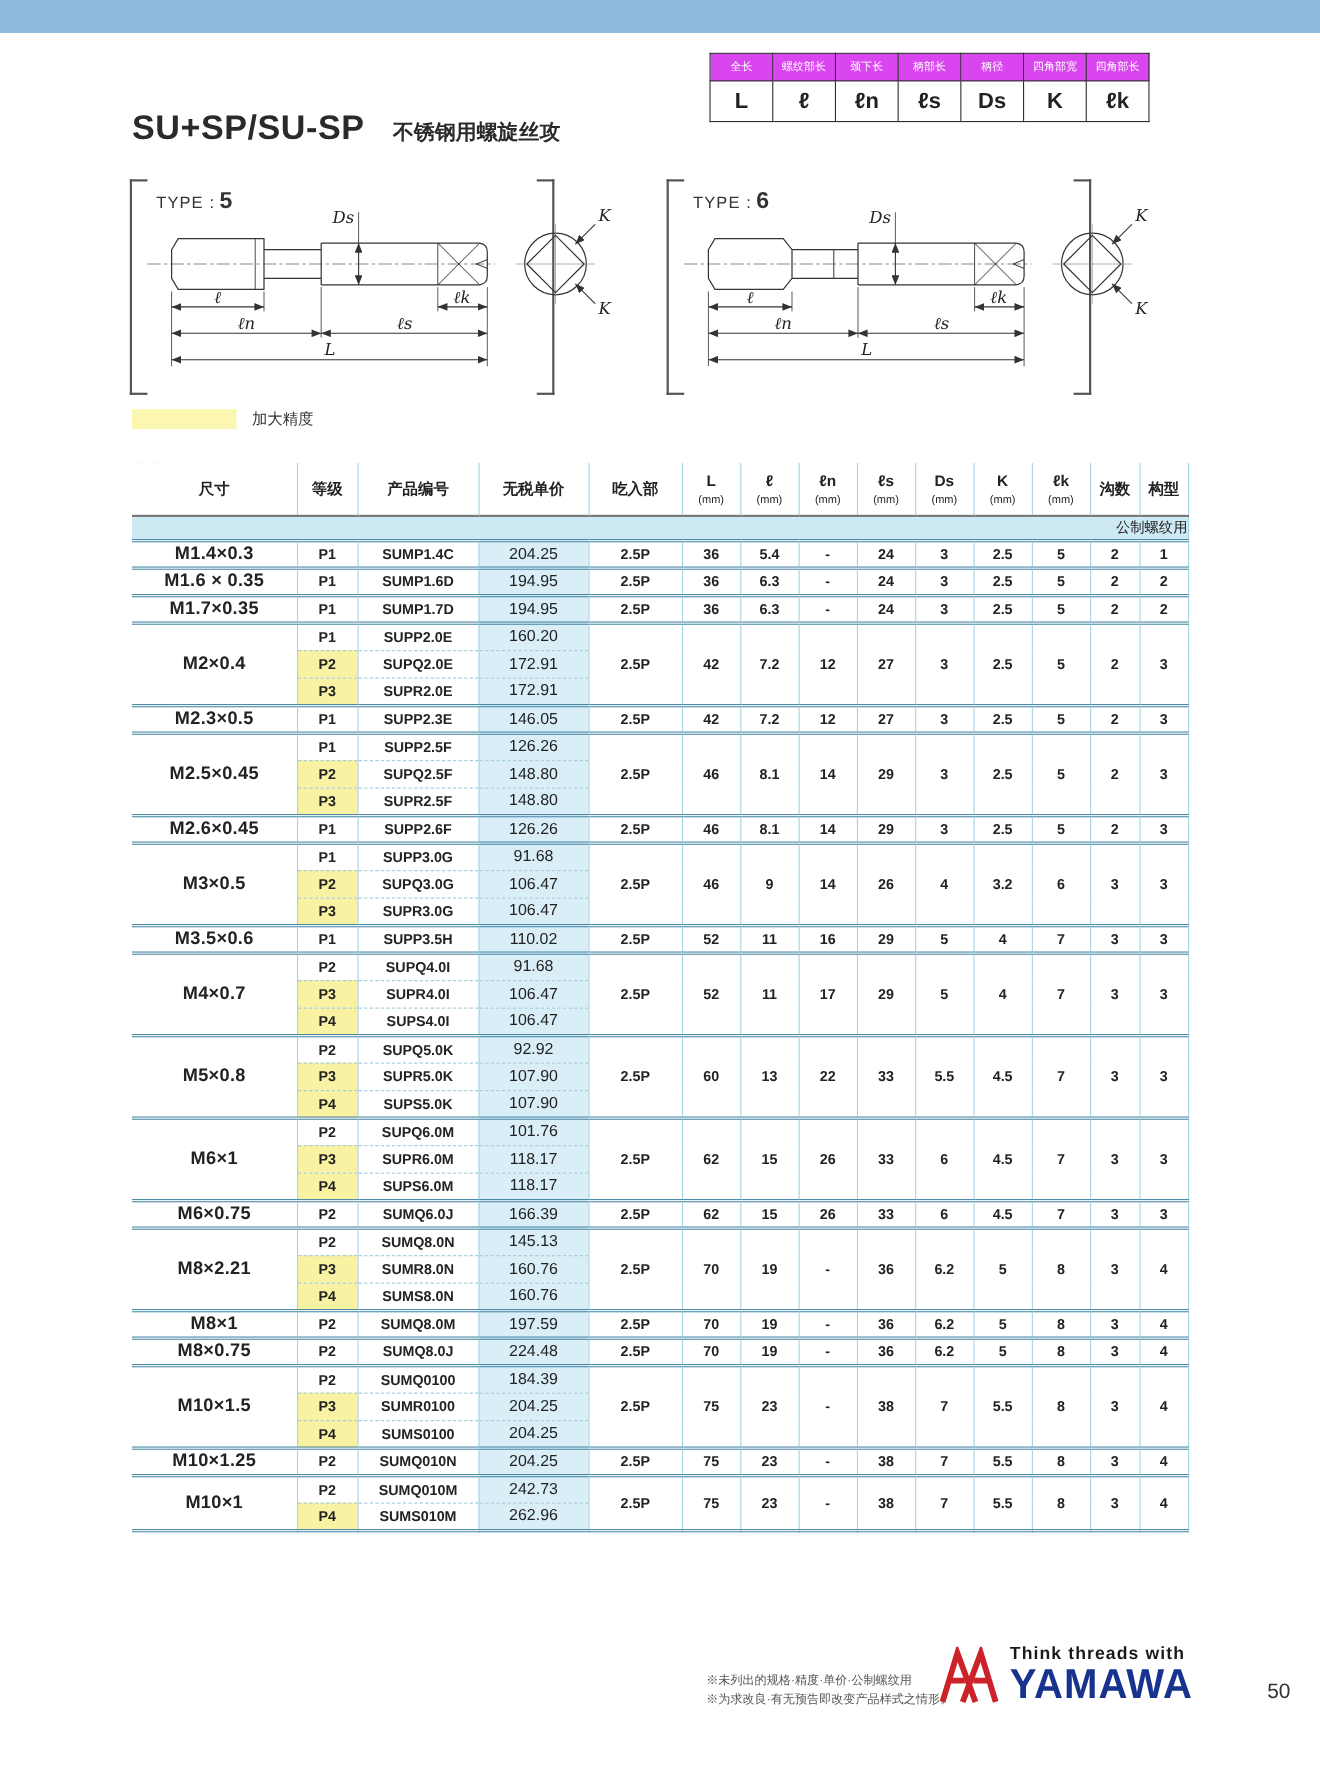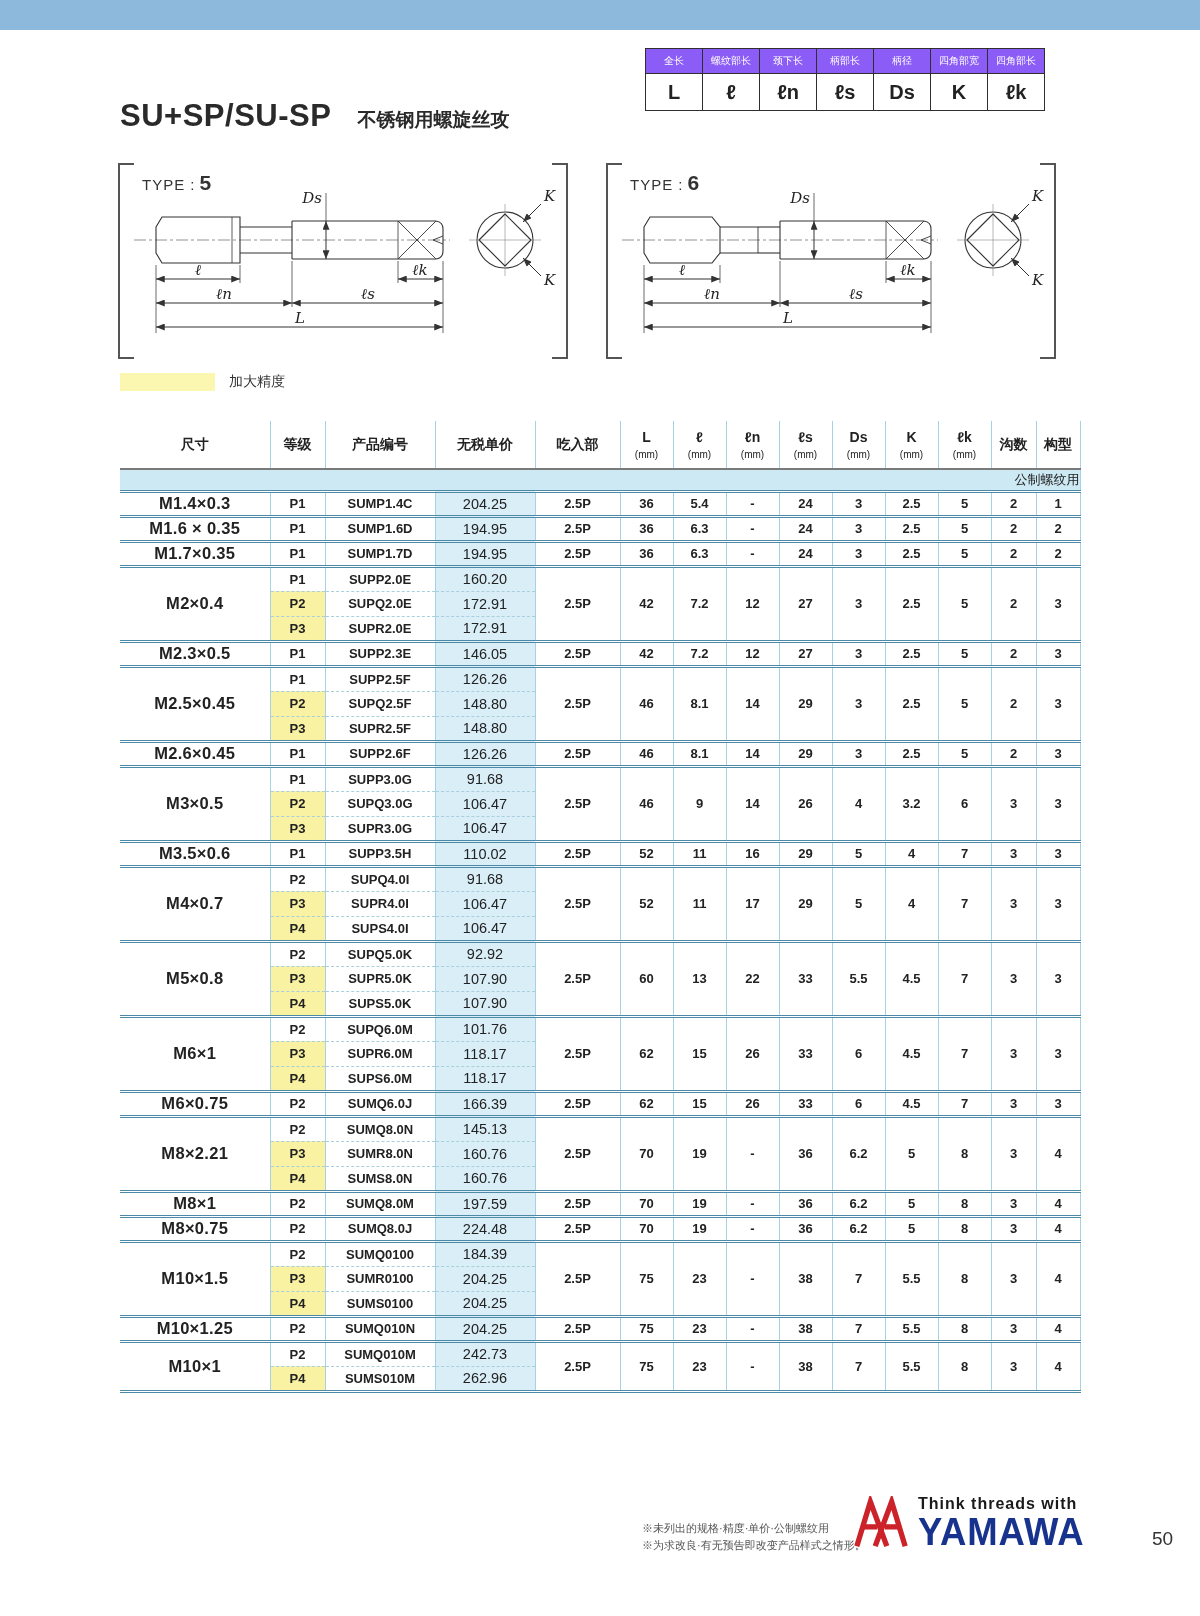--- a/index.html
+++ b/index.html
@@ -2,29 +2,29 @@
 <html><head>
 <meta charset="utf-8">
 <style>
   html,body{margin:0;padding:0;background:#fff;}
   body{width:1200px;height:1616px;position:relative;font-family:"Liberation Sans",sans-serif;color:#222;overflow:hidden;}
 
   .topbar{position:absolute;left:0;top:0;width:1200px;height:30px;background:#8cb9dc;}
 
   
   .legend{position:absolute;left:645px;top:48px;border-collapse:collapse;}
-  .legend th{background:#8b5cf6;color:#fff;font-size:10px;font-weight:normal;width:56px;height:24px;border:1px solid #2f2f2f;padding:0;}
+  .legend th{background:#d946ef;color:#fff;font-size:10px;font-weight:normal;width:56px;height:24px;border:1px solid #2f2f2f;padding:0;}
   .legend td{font-size:20px;font-weight:bold;text-align:center;height:36px;border:1px solid #2f2f2f;padding:0;background:#fff;}
 
   .title-block{position:absolute;left:120px;top:98px;white-space:nowrap;}
   .title-block h1{display:inline;font-size:31px;margin:0;letter-spacing:0.5px;color:#2a2a2a;}
   .title-block .subtitle{font-size:19px;font-weight:bold;margin-left:26px;color:#2a2a2a;margin-top:16px;}
 
   
-  .diagram{position:absolute;top:163px;width:450px;height:192px;}
+  .diagram{position:absolute;top:163px;width:386px;height:192px;}
   .diagram.d5{left:118px;} .diagram.d6{left:606px;}
   .bracket{position:absolute;top:0;height:100%;width:14px;}
   .bracket.left{left:0;border-left:2px solid #555;border-top:2px solid #555;border-bottom:2px solid #555;}
   .bracket.right{right:0;border-right:2px solid #555;border-top:2px solid #555;border-bottom:2px solid #555;}
   .type-label{position:absolute;left:24px;top:8px;font-size:15px;letter-spacing:1px;color:#333;}
   .type-label .num{font-size:21px;font-weight:bold;margin-left:4px;}
   .diagram svg{position:absolute;left:2px;top:22px;}
   .dimtext{font-family:"DejaVu Serif",serif;font-style:italic;font-size:15px;fill:#222;}
 
   .hl-note{position:absolute;left:120px;top:372px;height:20px;}
@@ -45,21 +45,21 @@
   .spec td.grade{font-size:13px;font-weight:bold;}
   .spec td.grade.hl{background:#f9f2a2;}
   .spec td.code{font-size:13px;font-weight:bold;}
   .spec td.price{font-size:14.5px;font-weight:normal;background:#daeef8;}
   .spec td.dim{font-size:13px;font-weight:bold;}
   .spec tr.gstart>td{border-top:3px double #4d8aa8;}
   .spec tr.sub>td{border-top:1px dashed #a9cfdd;}
 
   
   .footer-notes{position:absolute;left:642px;top:1520px;width:238px;font-size:11px;color:#555;line-height:1.55;}
-  .logo{position:absolute;left:852px;top:1495px;display:flex;align-items:center;}
+  .logo{position:absolute;left:852px;top:1495px;display:flex;align-items:flex-end;}
   .logo-text{margin-left:8px;}
   .tagline{font-size:16px;font-weight:bold;color:#1a1a1a;letter-spacing:1px;}
   .brand{font-size:38px;font-weight:bold;color:#17338e;letter-spacing:1px;line-height:1;transform:scaleX(0.96);transform-origin:left;}
   .page-num{position:absolute;left:1152px;top:1528px;font-size:19px;color:#333;}
 </style>
 </head>
 <body>
 
 <div class="topbar"></div>
 

